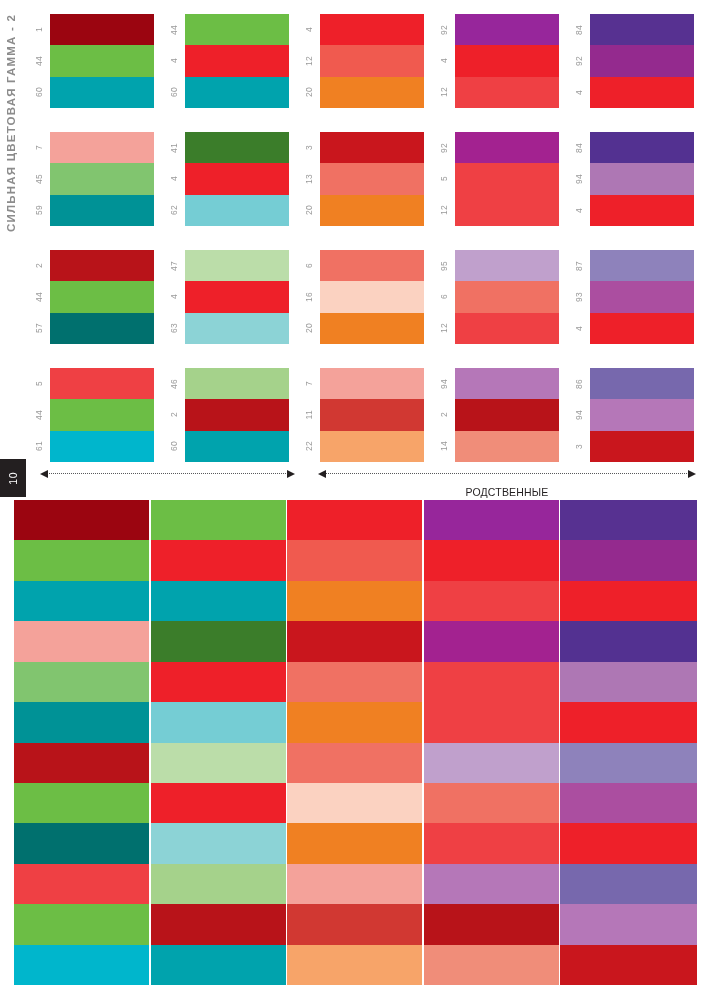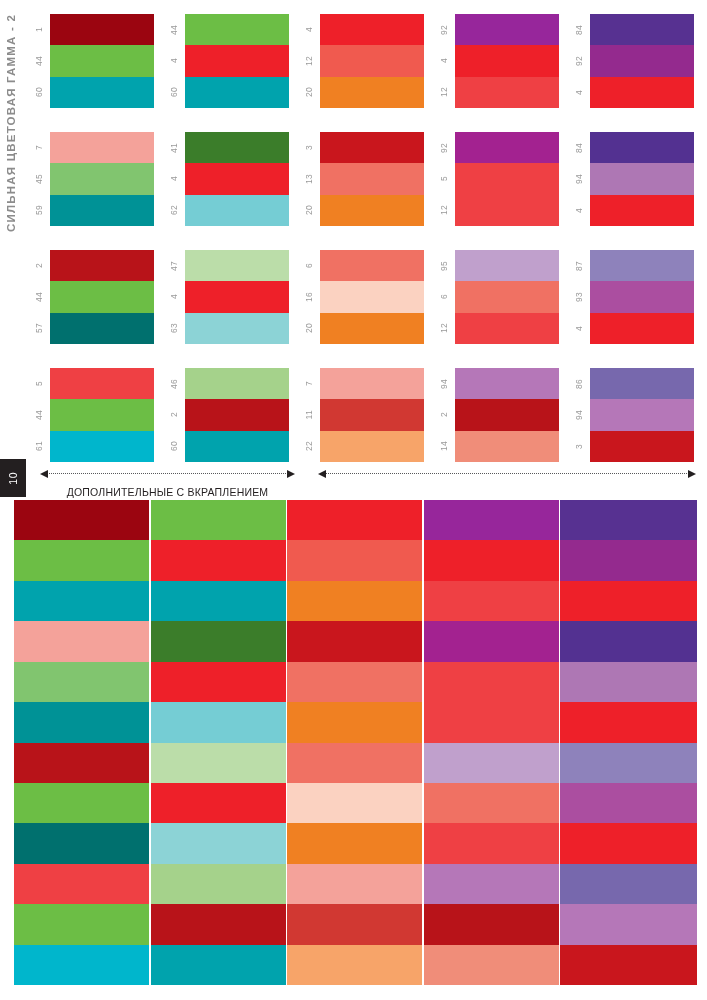--- a/index.html
+++ b/index.html
@@ -512,28 +512,28 @@
       </div>
     </div>
 
   <div id="categories">
       <div class="cat" style="position: absolute; left: 40px; top: 468px; width: 255px;">
         <div class="cat-arrow">
           <div class="cat-line"></div>
           <div class="arrow-head left"></div>
           <div class="arrow-head right"></div>
         </div>
-        <div class="cat-label">ДОПОЛНИТЕЛЬНЫЕ С ВКРАПЛЕНИЕМ</div>
       </div>
       <div class="cat" style="position: absolute; left: 318px; top: 468px; width: 378px;">
         <div class="cat-arrow">
           <div class="cat-line"></div>
           <div class="arrow-head left"></div>
           <div class="arrow-head right"></div>
         </div>
+        <div class="cat-label">РОДСТВЕННЫЕ</div>
       </div>
     </div>
 
   <div class="bottom-grid" id="bottom-grid">
       <div class="bg-col">
         <div class="bg-cell" style="background: rgb(155, 5, 16);"></div>
         <div class="bg-cell" style="background: rgb(108, 190, 69);"></div>
         <div class="bg-cell" style="background: rgb(0, 163, 173);"></div>
         <div class="bg-cell" style="background: rgb(244, 162, 154);"></div>
         <div class="bg-cell" style="background: rgb(129, 197, 111);"></div>

